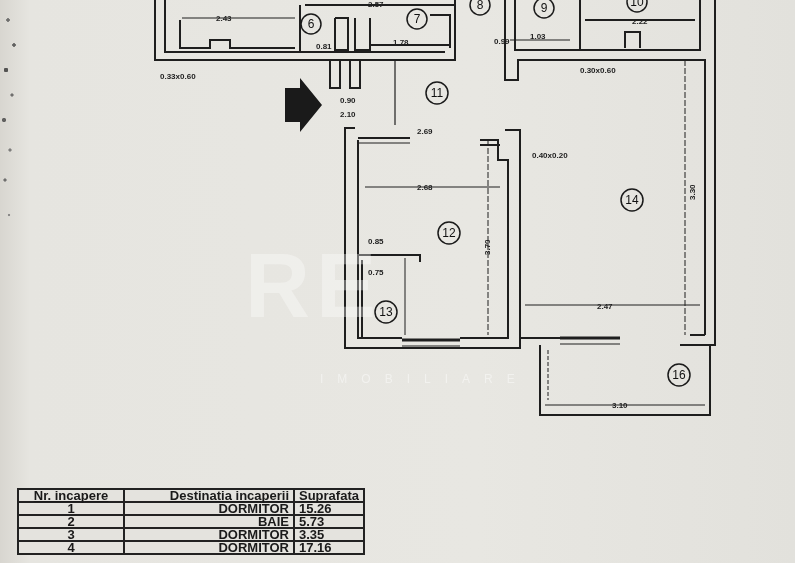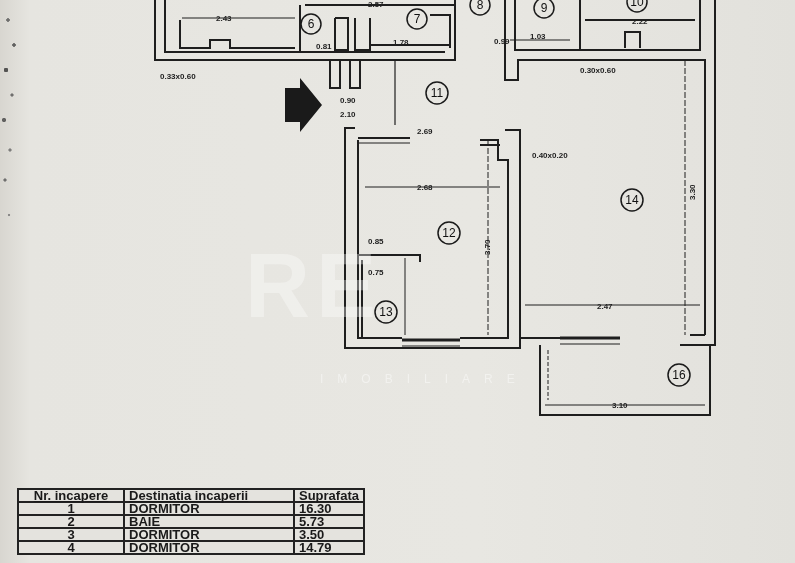--- a/index.html
+++ b/index.html
@@ -28,21 +28,21 @@
   .num { font-family:"Liberation Sans", sans-serif; font-size:12px; fill:#111; }
   .watermark { position:absolute; left:245px; top:235px; font-size:90px; font-weight:bold;
     color:rgba(255,255,255,.35); letter-spacing:6px; }
   .watermark-sub { position:absolute; left:320px; top:372px; font-size:12px; letter-spacing:14px;
     color:rgba(255,255,255,.45); }
   table.legend { position:absolute; left:17px; top:488px; border-collapse:collapse;
     font-size:13px; font-weight:bold; background:#e4e3de; }
   table.legend td, table.legend th { border:2px solid #222; padding:0 4px; height:11px; line-height:11px; }
   table.legend th { font-weight:bold; text-decoration:underline; }
   .c1 { width:96px; text-align:center; }
-  .c2 { width:160px; text-align:left; }
+  .c2 { width:160px; text-align:right; }
   .c3 { width:60px; text-align:left; }
 </style>
 </head>
 <body>
 
 <div class="page">
   <div class="speckle"></div>
 
   <svg class="plan" width="795" height="563">
 
@@ -159,32 +159,32 @@
   <table class="legend">
     <tbody>
         <tr>
       <th class="c1">Nr. incapere</th>
       <th class="c2">Destinatia incaperii</th>
       <th class="c3">Suprafata</th>
     </tr>
     <tr>
       <td class="c1">1</td>
       <td class="c2">DORMITOR</td>
-      <td class="c3">16.30</td>
+      <td class="c3">15.26</td>
     </tr>
     <tr>
       <td class="c1">2</td>
       <td class="c2">BAIE</td>
       <td class="c3">5.73</td>
     </tr>
     <tr>
       <td class="c1">3</td>
       <td class="c2">DORMITOR</td>
-      <td class="c3">3.50</td>
+      <td class="c3">3.35</td>
     </tr>
     <tr>
       <td class="c1">4</td>
       <td class="c2">DORMITOR</td>
-      <td class="c3">14.79</td>
+      <td class="c3">17.16</td>
     </tr>
   </tbody>
     </table>
 </div>
 
 </body></html>

